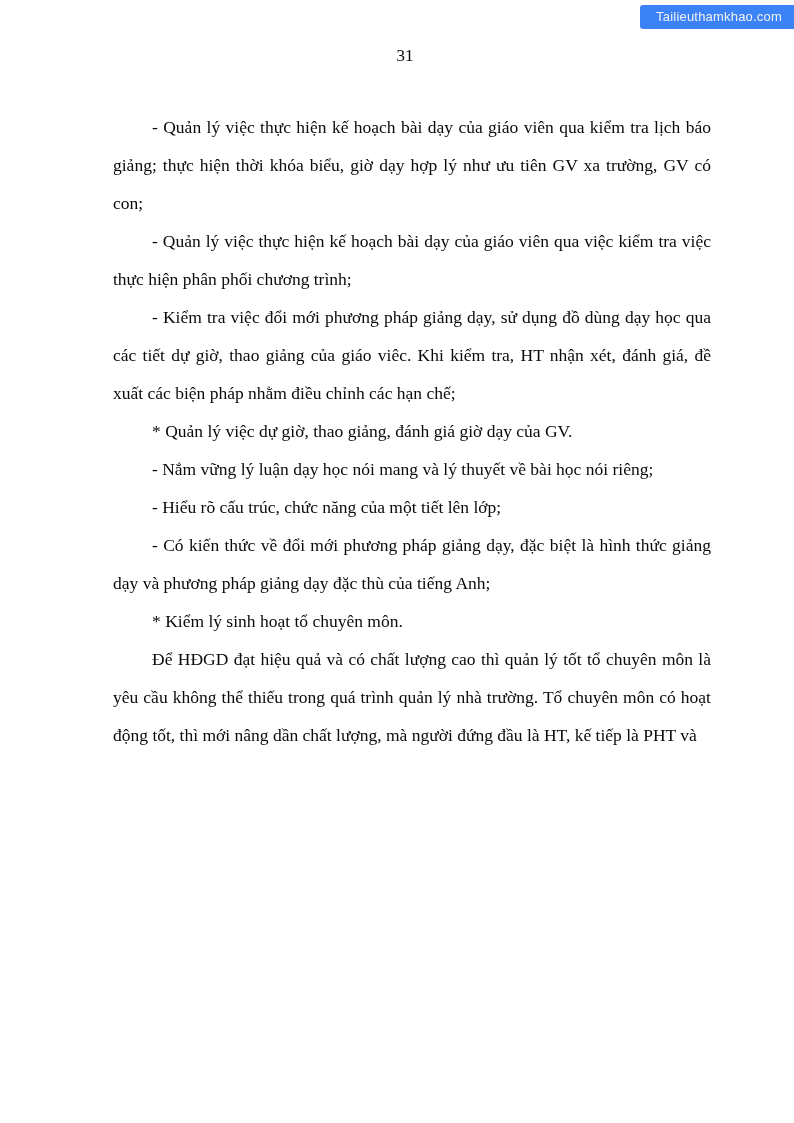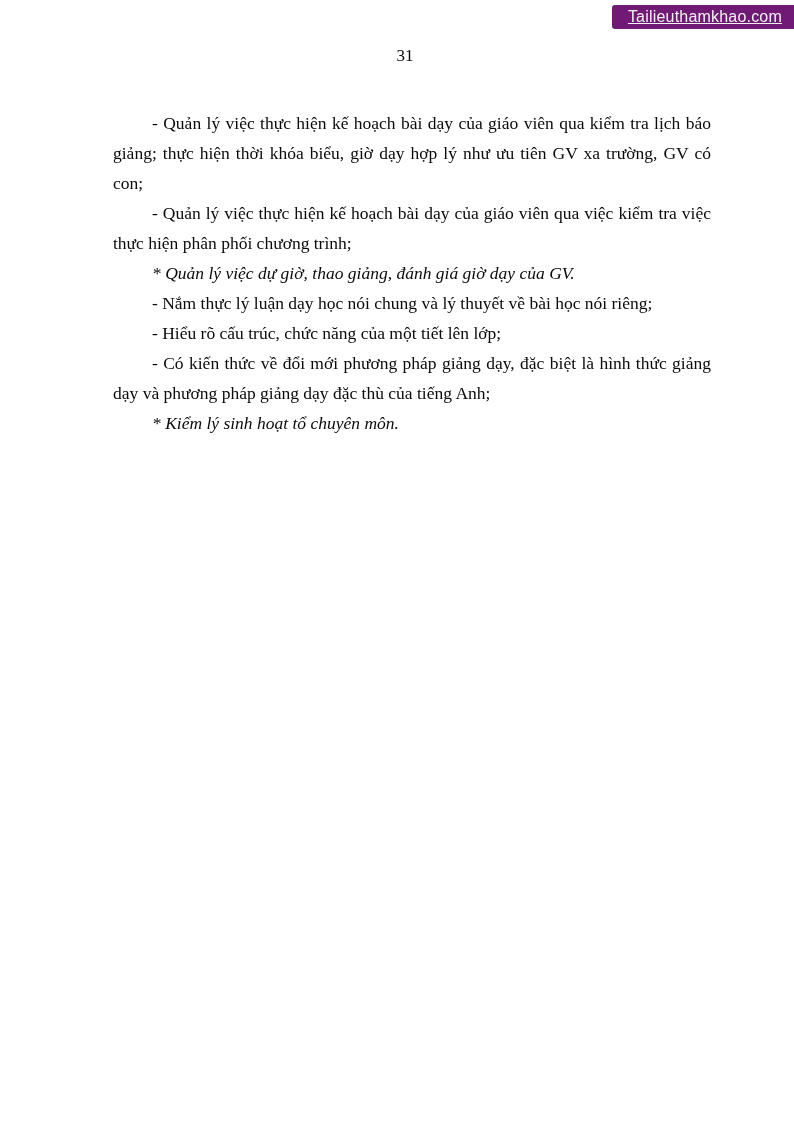--- a/index.html
+++ b/index.html
@@ -10,65 +10,65 @@
     background: #ffffff;
     position: relative;
     font-family: "Liberation Serif", serif;
     color: #0a0a0a;
     overflow: hidden;
   }
   .watermark {
     position: absolute;
     top: 5px;
     right: 0;
-    background: #701a75;
+    background: #3b82f6;
     color: #f2f2f2;
     font-family: "Liberation Sans", sans-serif;
-    font-size: 16px;
+    font-size: 13px;
     line-height: 13px;
     padding: 5px 12px 6px 16px;
     border-top-left-radius: 3px;
     border-bottom-left-radius: 3px;
     letter-spacing: 0.2px;
-    text-decoration: underline;
   }
   .page-number {
     position: absolute;
     top: 46px;
     left: 0;
     width: 100%;
     text-align: center;
     font-size: 17px;
     padding-left: 16px;
   }
   .document-body {
     position: absolute;
     top: 108px;
     left: 113px;
     width: 598px;
     text-align: justify;
     font-size: 17.5px;
-    line-height: 30px;
+    line-height: 38px;
   }
   .para {
     margin: 0;
     text-indent: 39px;
   }
   .para.italic {
-    font-style: italic;
   }
 </style>
 </head>
 <body>
 
 <div class="watermark">Tailieuthamkhao.com</div>
 
 <div class="page-number">31</div>
 
 <div class="document-body">
     <p class="para">- Quản lý việc thực hiện kế hoạch  bài dạy của giáo viên qua kiểm tra lịch báo giảng; thực hiện thời khóa biểu, giờ dạy hợp lý như ưu tiên GV xa trường, GV có con;</p>
     <p class="para">- Quản lý việc thực hiện kế hoạch  bài dạy của giáo viên qua việc kiểm tra việc thực hiện phân phối chương trình;</p>
+    <p class="para">- Kiểm tra việc đổi mới phương pháp giảng dạy, sử dụng đồ dùng dạy học qua các tiết dự giờ, thao giảng của giáo viêc. Khi kiểm tra, HT nhận xét, đánh giá, đề xuất các biện pháp nhằm điều chỉnh các hạn chế;</p>
     <p class="para italic">* Quản lý việc dự giờ, thao giảng, đánh giá giờ dạy của GV.</p>
-    <p class="para">- Nắm thực lý luận dạy học nói chung và lý thuyết về bài học nói riêng;</p>
+    <p class="para">- Nắm vững lý luận dạy học nói mang và lý thuyết về bài học nói riêng;</p>
     <p class="para">- Hiểu rõ cấu trúc, chức năng của một tiết lên lớp;</p>
     <p class="para">- Có kiến thức về đổi mới phương pháp giảng dạy, đặc biệt là hình thức giảng dạy và phương pháp giảng  dạy đặc thù của tiếng Anh;</p>
     <p class="para italic">* Kiểm lý sinh hoạt tổ chuyên môn.</p>
+    <p class="para">Để HĐGD đạt hiệu quả và có chất lượng cao thì quản lý tốt tổ chuyên môn là yêu cầu không thể thiếu trong quá trình quản lý nhà trường. Tổ chuyên môn có hoạt động tốt, thì mới nâng dần chất lượng, mà người đứng đầu là HT, kế tiếp là PHT và</p>
   </div>
 
 </body></html>

